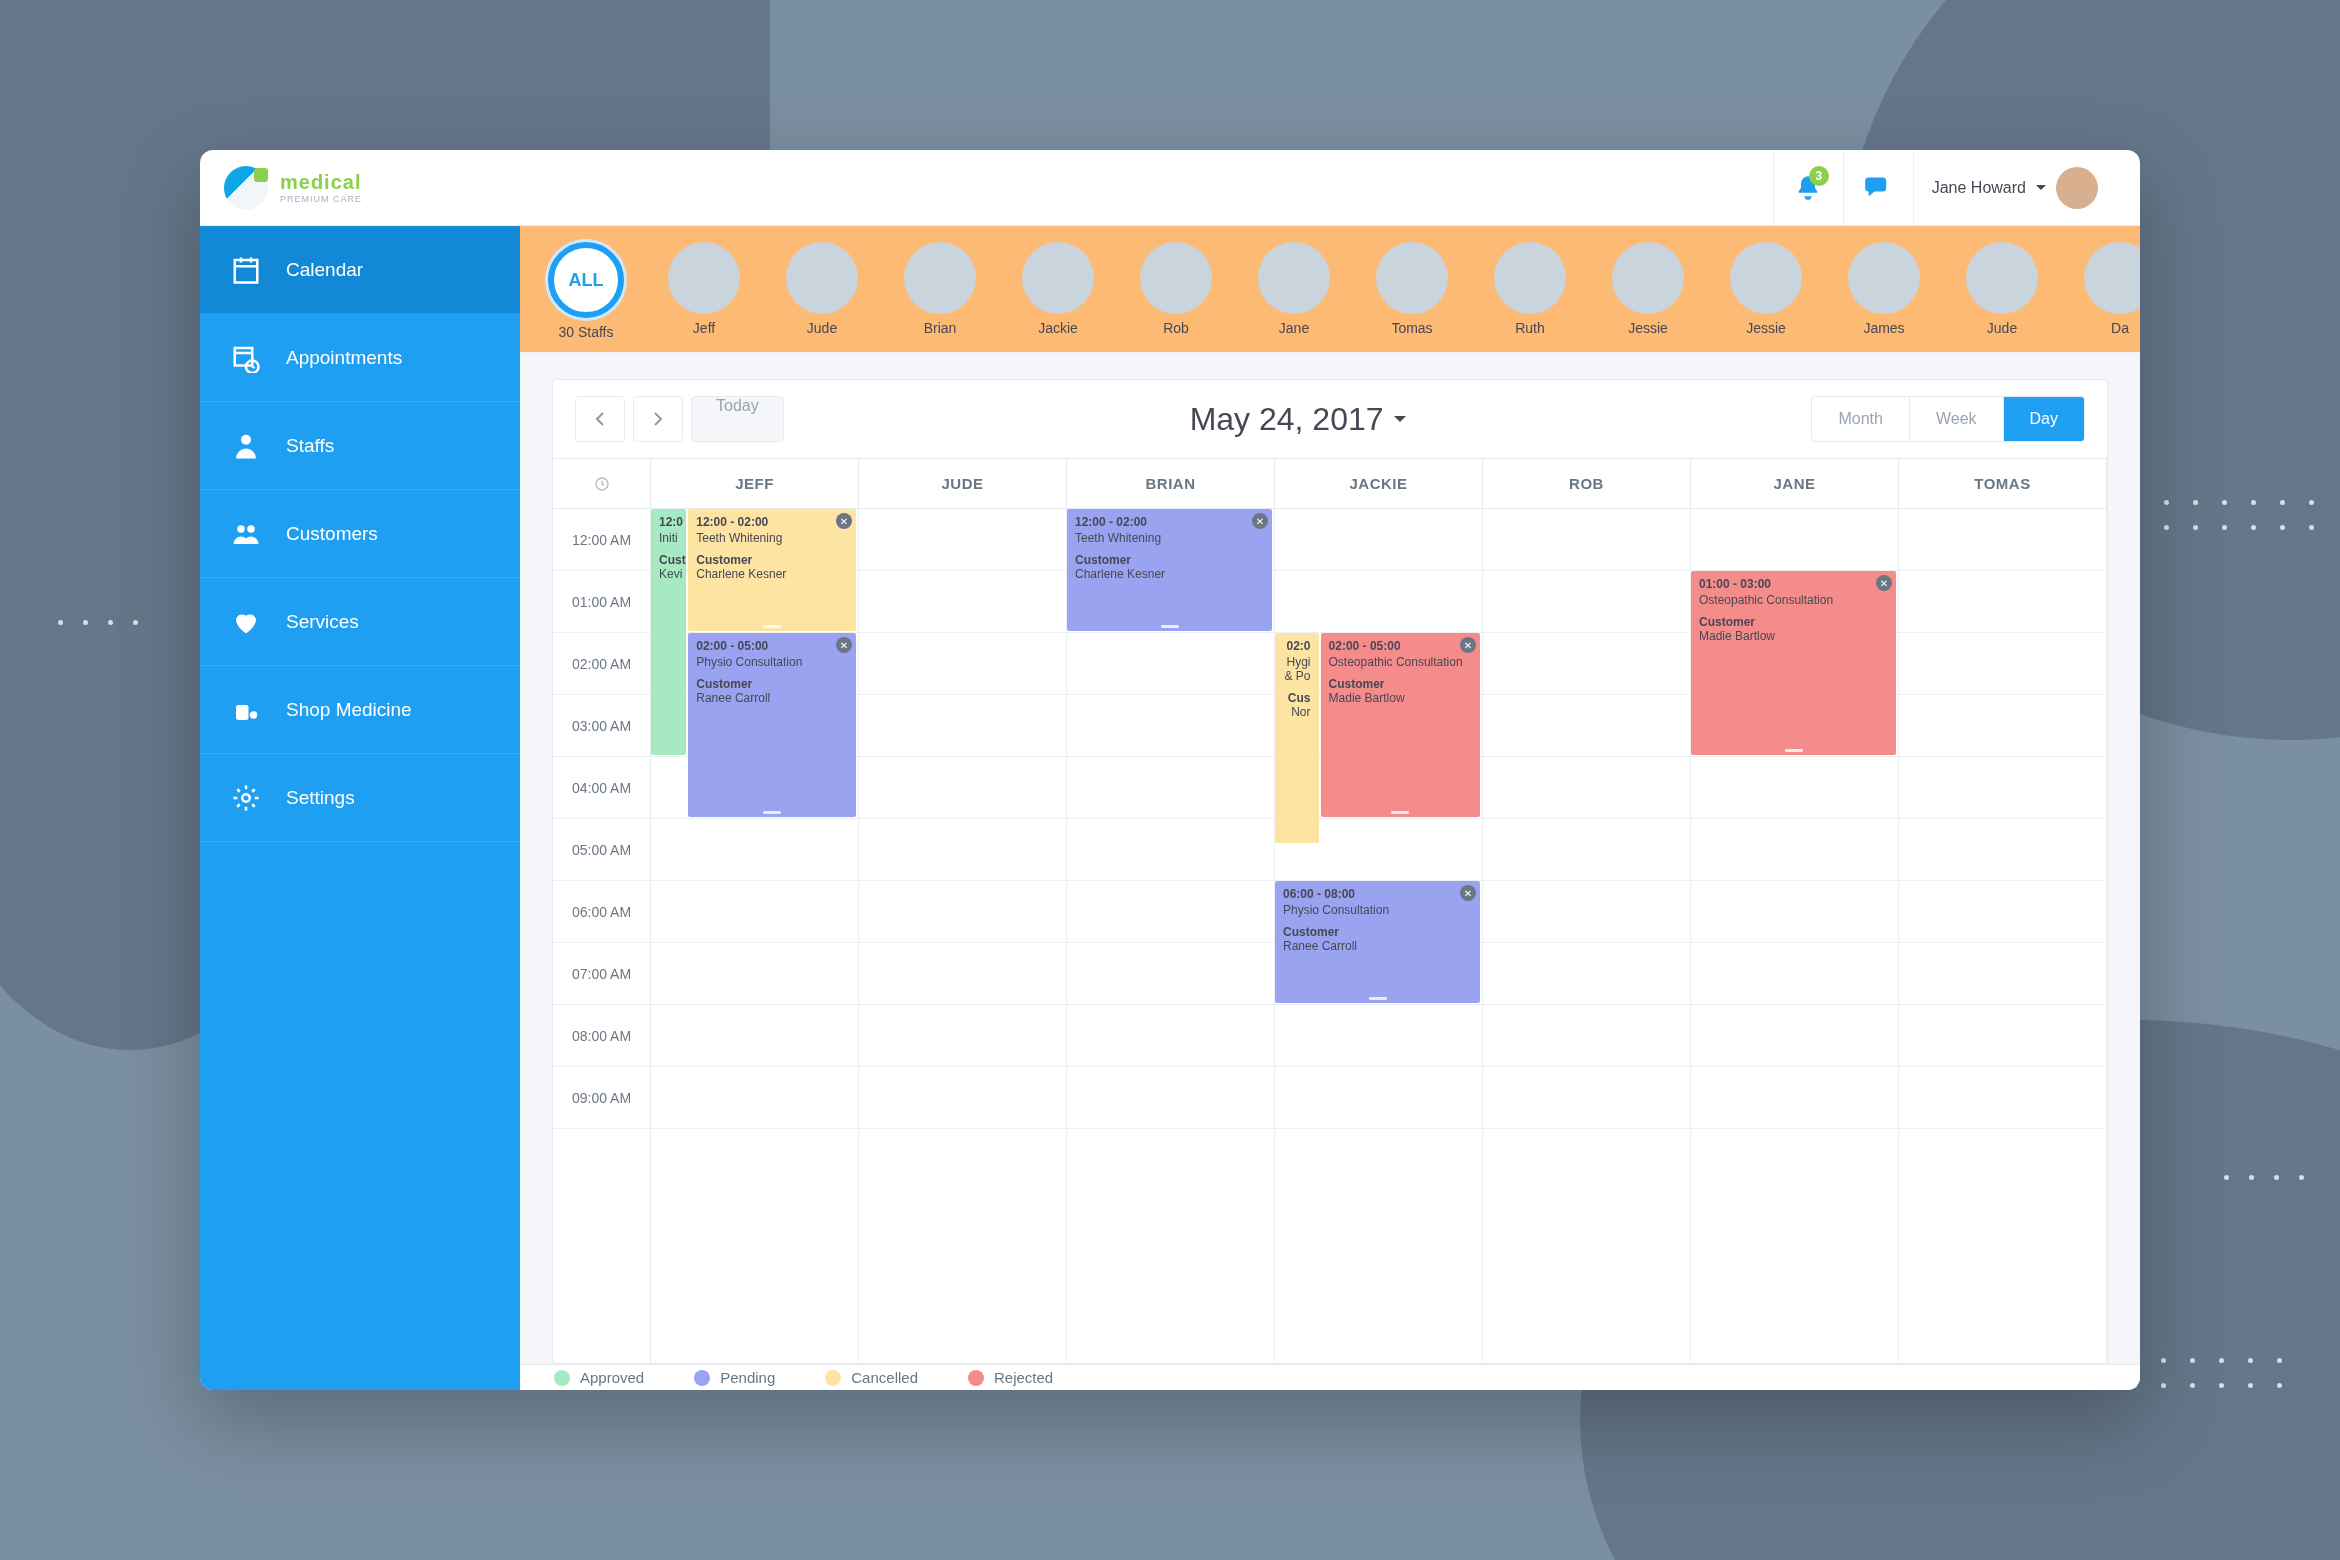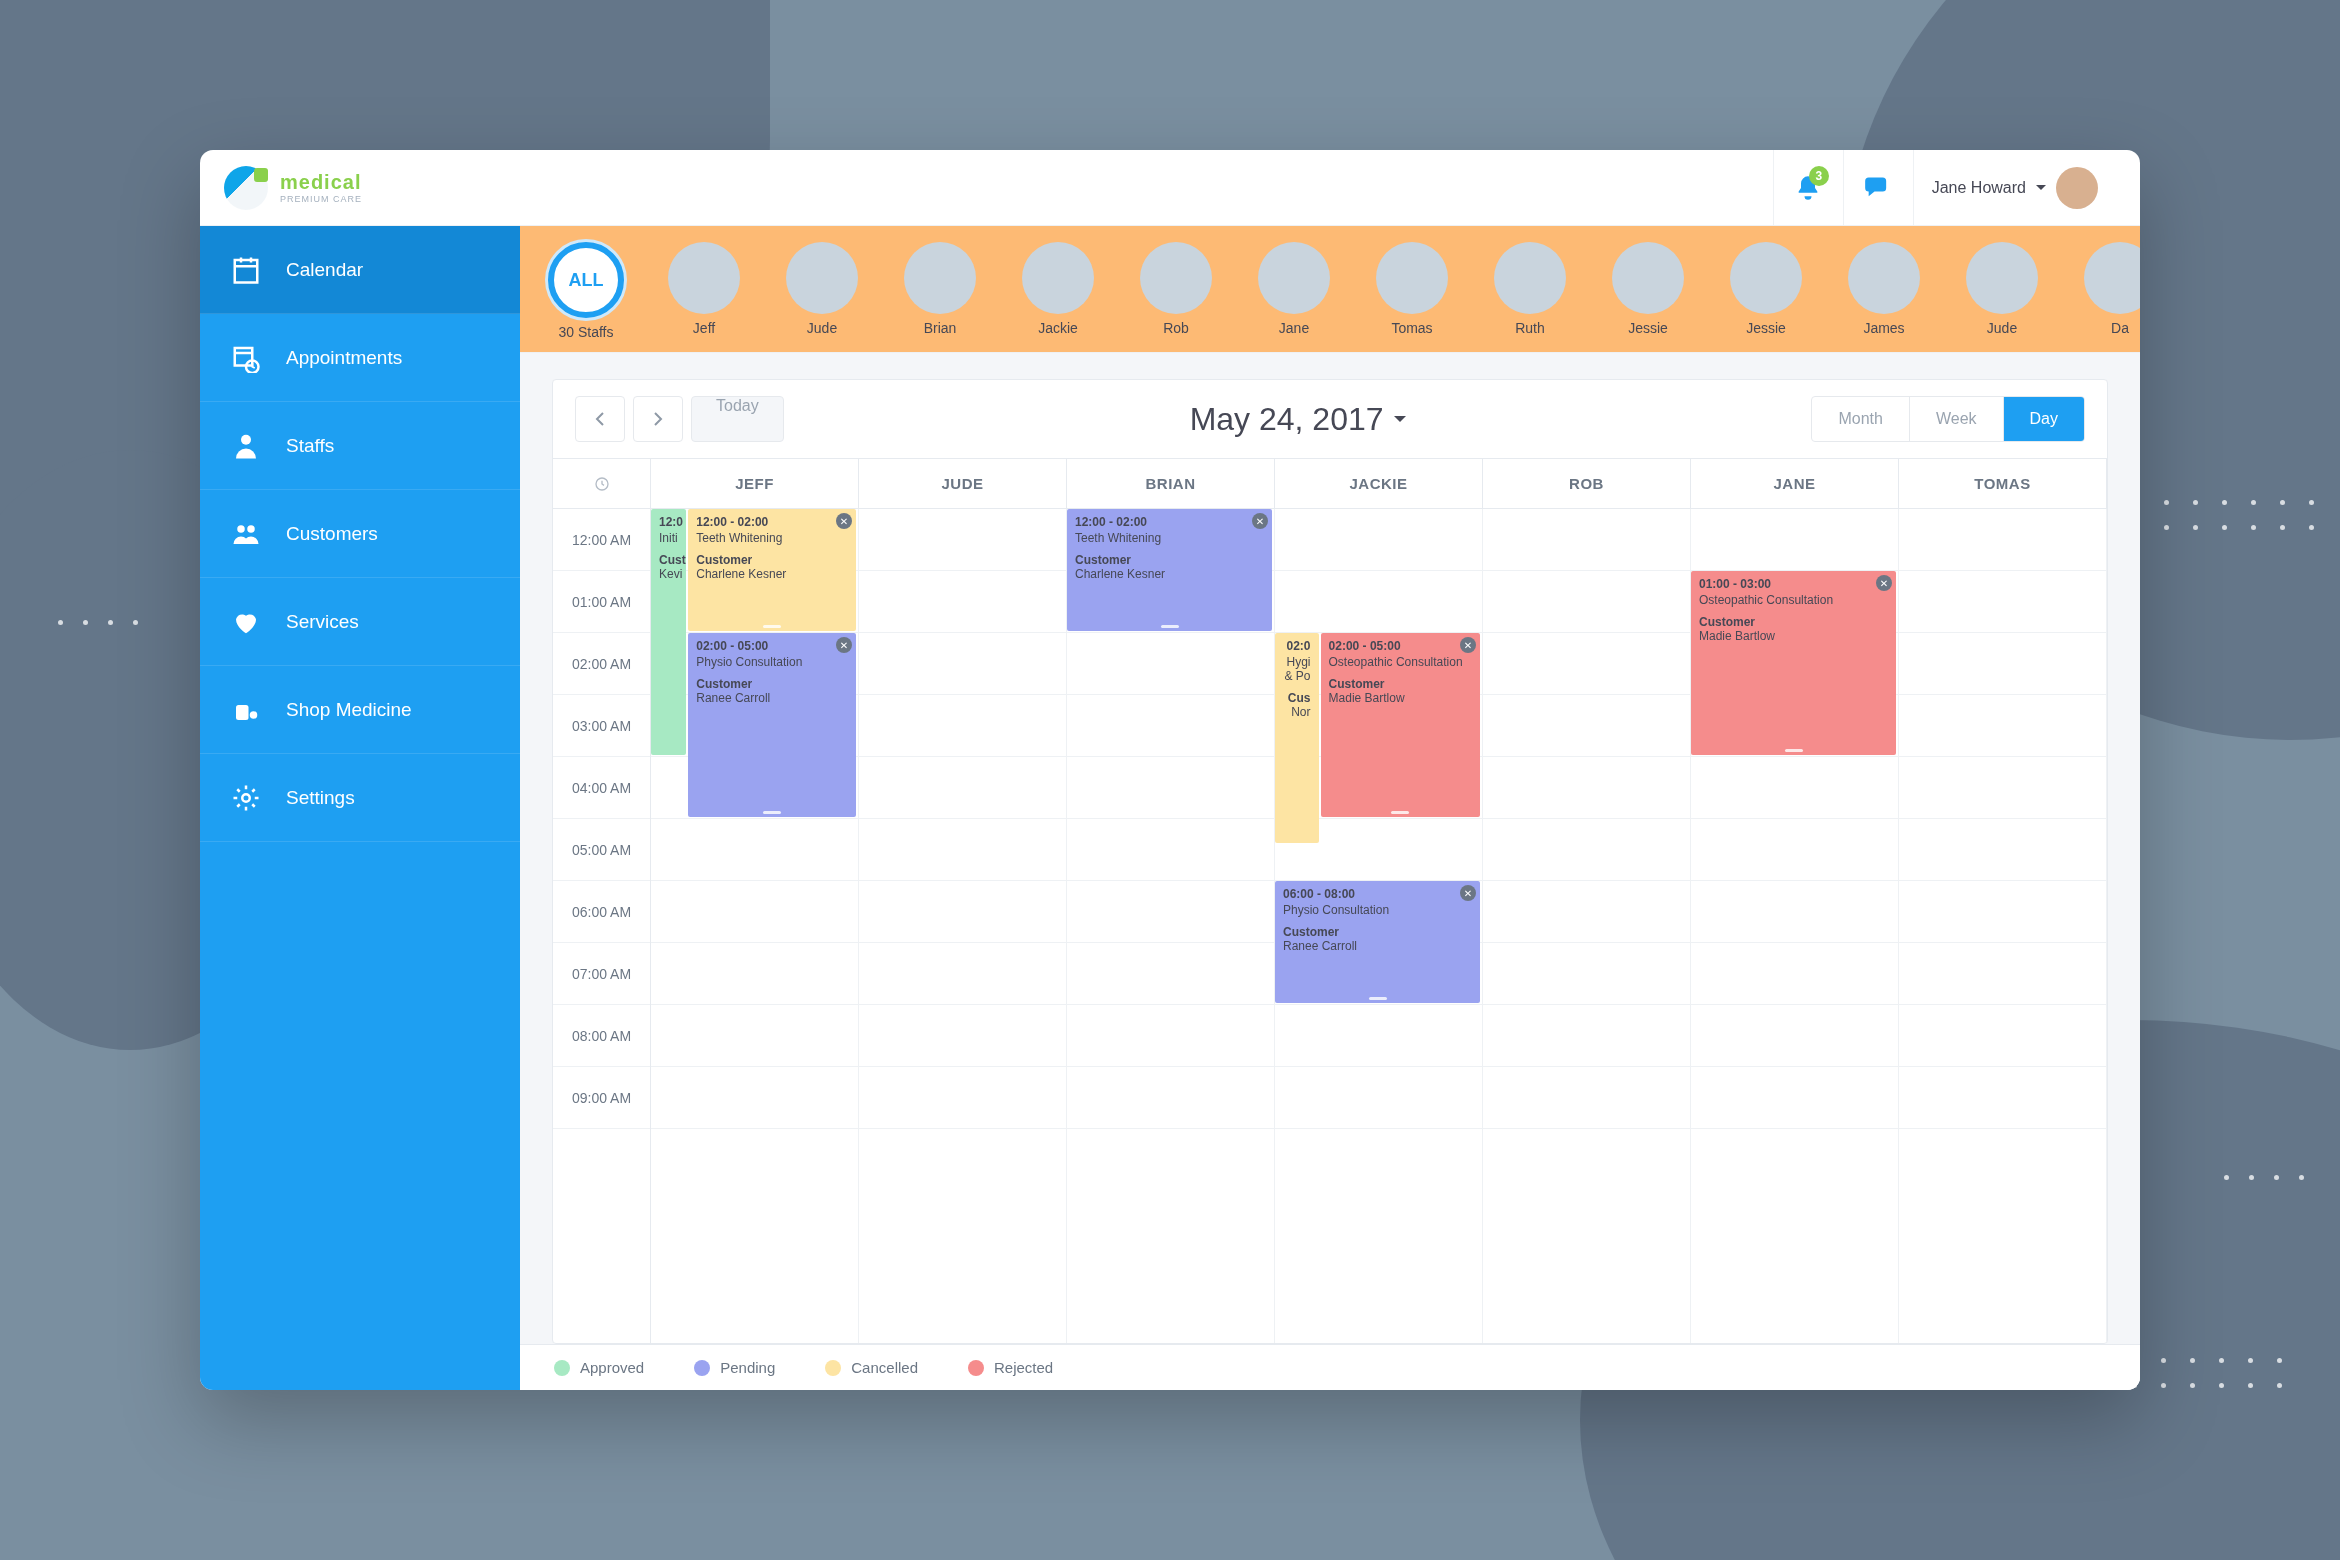--- a/index.html
+++ b/index.html
@@ -67,21 +67,21 @@
 .appt{position:absolute;left:0;right:2px;padding:6px 8px;font-size:12px;color:#464855;border-radius:2px;overflow:hidden}
 .appt .close{position:absolute;top:4px;right:4px;width:16px;height:16px;border-radius:50%;background:#6b7684;color:#fff;display:flex;align-items:center;justify-content:center;font-size:10px;cursor:pointer}
 .appt .t{font-weight:600}
 .appt .svc{margin-top:2px}
 .appt .lbl{margin-top:8px;font-weight:700}
 .appt .handle{position:absolute;bottom:3px;left:50%;transform:translateX(-50%);width:18px;height:3px;background:rgba(255,255,255,.8);border-radius:2px}
 .c-approved{background:#a7e9c3}
 .c-pending{background:#9aa3f0}
 .c-cancelled{background:#fde4a3}
 .c-rejected{background:#f58c8c}
-.legend{background:#fff;padding:14px 34px;display:flex;gap:50px;border-top:1px solid #e6eaef}
+.legend{background:#fff;padding:4px 34px;display:flex;gap:50px;border-top:1px solid #e6eaef}
 .legend .lg{display:flex;align-items:center;gap:10px;color:#6b7684;font-size:15px}
 .legend .sw{width:16px;height:16px;border-radius:50%}
 </style>
 </head>
 <body>
 
 <div class="bg-blob-1"></div>
 <div class="bg-blob-2"></div>
 <div class="bg-blob-3"></div>
 <div class="bg-blob-4"></div>

